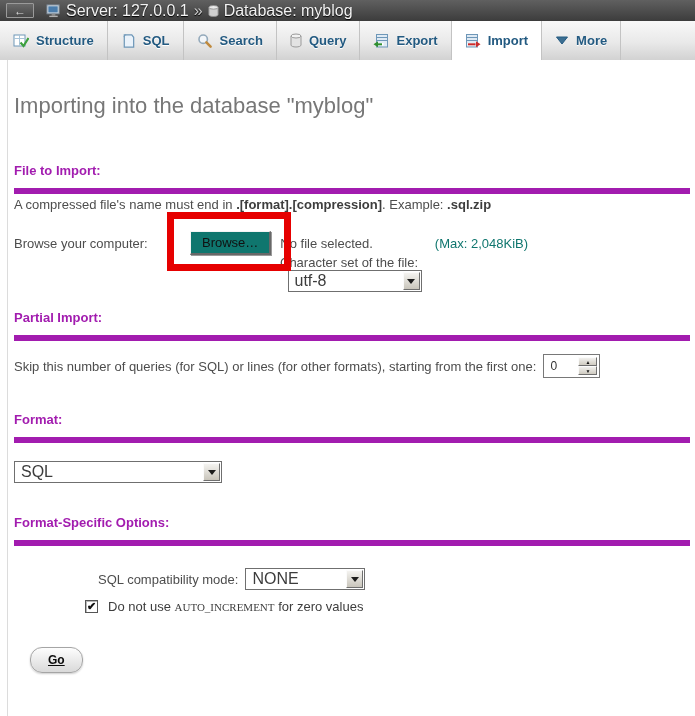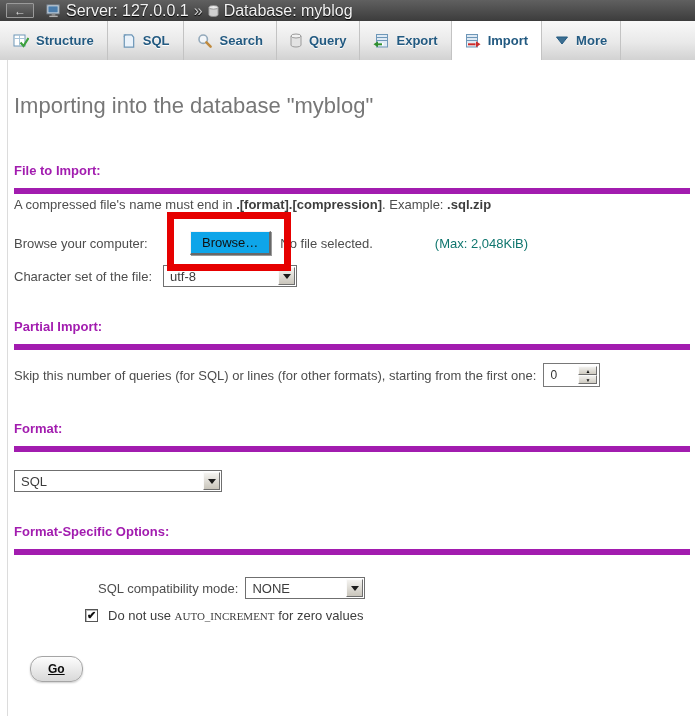--- a/index.html
+++ b/index.html
@@ -55,51 +55,51 @@
   .mt-s4 { margin-top:32px; }
 
   .para { line-height:17px; margin-top:7px; color:#4d4d4d; }
   .para b { color:#3d3d3d; }
 
   .row { display:flex; align-items:center; }
   .lab-col { display:inline-block; width:150px; color:#4d4d4d; }
 
   
   .winbtn {
-    display:inline-block; background:#0ea5e9; color:#111; font-size:13px;
+    display:inline-block; background:#0f766e; color:#111; font-size:13px;
     padding:3px 11px; cursor:pointer;
     border-top:1px solid #f4f4f4; border-left:1px solid #f4f4f4;
     border-right:2px solid #686868; border-bottom:2px solid #686868;
     box-shadow:1px 1px 0 #9a9a9a;
   }
   .browse-row { margin-top:18px; height:24px; }
   .browse-wrap { position:relative; display:inline-block; margin-left:26px; }
   .annotation {
     position:absolute; left:-23px; top:-19px; width:124px; height:59px;
     border:7px solid #e60000; z-index:40; pointer-events:none;
   }
   .nofile { margin-left:9px; color:#4d4d4d; }
   .maxnote { margin-left:62px; color:#0f766e; }
 
   
   .wselect {
     display:inline-flex; align-items:stretch; height:22px; background:#fff;
     border:1px solid #6f6f6f; padding:1px; cursor:pointer;
   }
   .wselect .val { flex:1; display:flex; align-items:center; padding:0 5px;
-                  font-size:13px; color:#3c3c3c; overflow:hidden; white-space:nowrap;text-align:right; }
+                  font-size:16px; color:#3c3c3c; overflow:hidden; white-space:nowrap;text-align:right; }
   .wselect .drop {
     width:17px; display:flex; align-items:center; justify-content:center;
     background:linear-gradient(#f4f3f0,#c9c5bb);
     border:1px solid; border-color:#fbfbfb #6f6f6f #6f6f6f #fbfbfb;
   }
   .wselect .drop .arr { width:0; height:0; border-left:4px solid transparent;
     border-right:4px solid transparent; border-top:5px solid #1c1c1c; }
 
-  .charset-row { margin-top:9px; height:24px; }
+  .charset-row { height:24px;flex-direction:column; }
   .charset-row .wselect { width:134px; }
 
   
   .cb {
     display:inline-block; width:13px; height:13px; background:#fff;
     border:1px solid #555; box-shadow:inset 1px 1px 0 #b8b8b8;
     font-size:11px; line-height:11px; font-weight:bold; color:#111;
     text-align:center; vertical-align:-2px; cursor:pointer; flex:0 0 auto;
   }
   .allow-para { margin-top:12px; line-height:22px; max-width:676px; padding-right:8px; color:#4d4d4d; }

